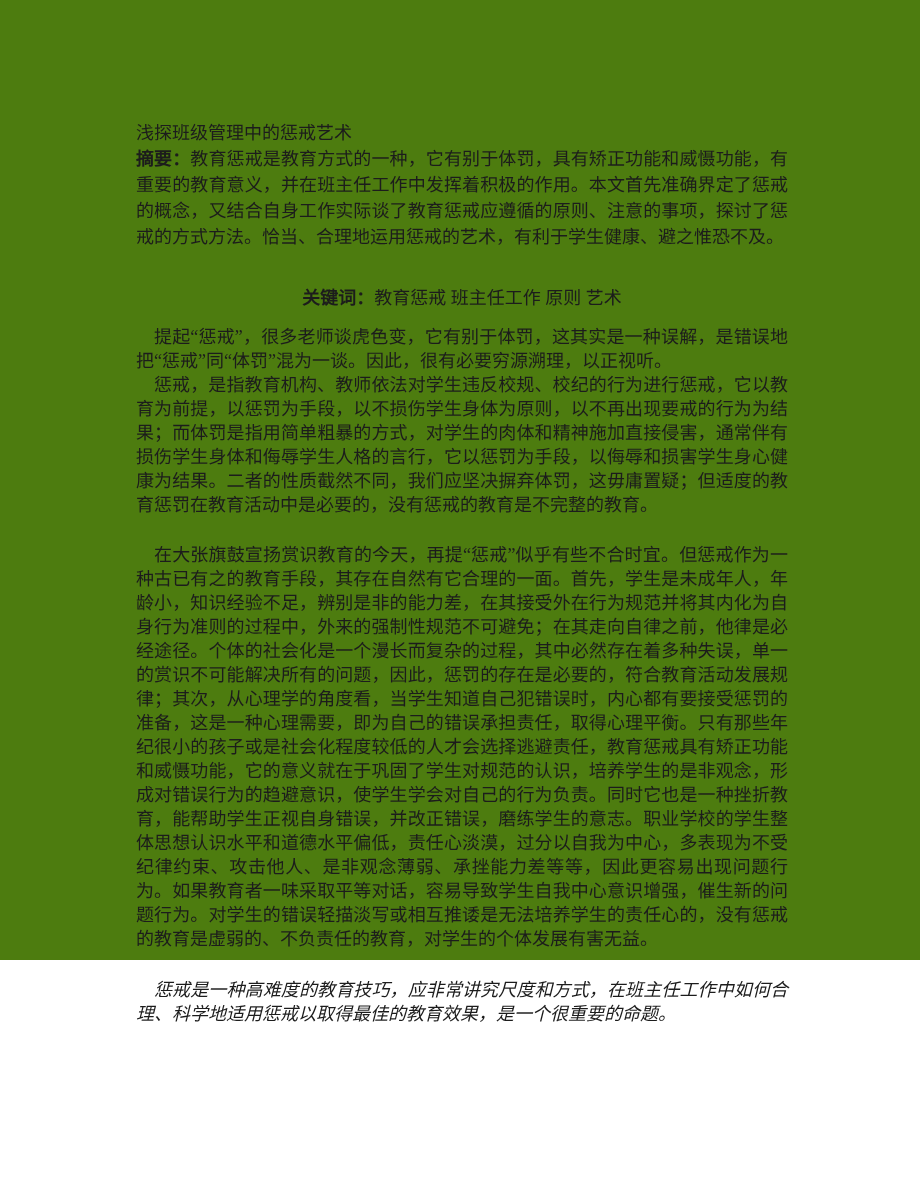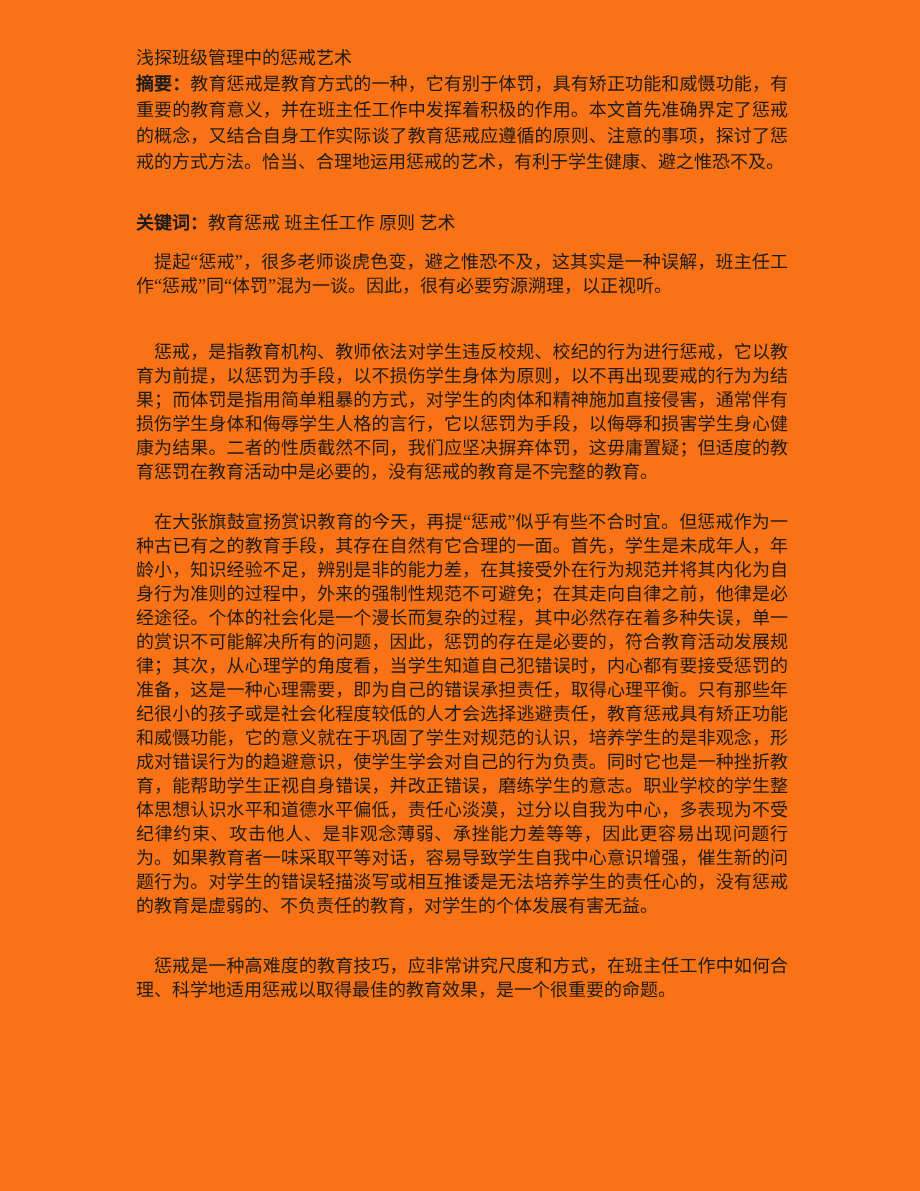--- a/index.html
+++ b/index.html
@@ -10,23 +10,23 @@
     width: 920px;
     height: 1191px;
     background: #ffffff;
     color: #1c1c1c;
     font-family: "Liberation Serif", "DejaVu Serif", serif;
     overflow: hidden;
   }
   .page {
     box-sizing: border-box;
     width: 920px;
-    height: 1191px;
-    padding: 45px 132px 0 136px; 
-    background: #f97316;
+    height: 960px;
+    padding: 120px 132px 0 136px; 
+    background: #4d7c0f;
   }
   .doc-title {
     margin: 0;
     font-size: 18px;
     line-height: 26px;
     font-weight: normal;
     text-align: left;
   }
   .abstract-para {
     margin: 0;
@@ -36,51 +36,51 @@
     text-justify: inter-character;
   }
   .inline-label {
     font-weight: bold;
     margin-top: 25px;
   }
   .keywords-line {
     margin: 35px 0 0 0;
     font-size: 18px;
     line-height: 26px;
-    text-align: left;
+    text-align: center;
   }
   .body-para {
     margin: 0;
     font-size: 18px;
     line-height: 24px;
     text-align: justify;
     text-justify: inter-character;
     text-indent: 1em;
   }
   .gap-sm { margin-top: 14px; }
-  .gap-lg { margin-top: 42px; }
+  .gap-lg { }
   .gap-md { margin-top: 26px; }
-  .gap-md2 { margin-top: 36px; }
+  .gap-md2 { margin-top: 27px; font-style: italic; }
 </style>
 </head>
 <body>
 
 <div class="page">
 
   <h1 class="doc-title">浅探班级管理中的惩戒艺术</h1>
 
   <p class="abstract-para">
     <span class="inline-label">摘要：</span><span>教育惩戒是教育方式的一种，它有别于体罚，具有矫正功能和威慑功能，有重要的教育意义，并在班主任工作中发挥着积极的作用。本文首先准确界定了惩戒的概念，又结合自身工作实际谈了教育惩戒应遵循的原则、注意的事项，探讨了惩戒的方式方法。恰当、合理地运用惩戒的艺术，有利于学生健康、避之惟恐不及。</span>
   </p>
 
   <p class="keywords-line">
     <span class="inline-label">关键词：</span><span>教育惩戒 班主任工作 原则 艺术</span>
   </p>
 
-  <p class="body-para gap-sm">提起“惩戒”，很多老师谈虎色变，避之惟恐不及，这其实是一种误解，班主任工作“惩戒”同“体罚”混为一谈。因此，很有必要穷源溯理，以正视听。</p>
+  <p class="body-para gap-sm">提起“惩戒”，很多老师谈虎色变，它有别于体罚，这其实是一种误解，是错误地把“惩戒”同“体罚”混为一谈。因此，很有必要穷源溯理，以正视听。</p>
 
   <p class="body-para gap-lg">惩戒，是指教育机构、教师依法对学生违反校规、校纪的行为进行惩戒，它以教育为前提，以惩罚为手段，以不损伤学生身体为原则，以不再出现要戒的行为为结果；而体罚是指用简单粗暴的方式，对学生的肉体和精神施加直接侵害，通常伴有损伤学生身体和侮辱学生人格的言行，它以惩罚为手段，以侮辱和损害学生身心健康为结果。二者的性质截然不同，我们应坚决摒弃体罚，这毋庸置疑；但适度的教育惩罚在教育活动中是必要的，没有惩戒的教育是不完整的教育。</p>
 
   <p class="body-para gap-md">在大张旗鼓宣扬赏识教育的今天，再提“惩戒”似乎有些不合时宜。但惩戒作为一种古已有之的教育手段，其存在自然有它合理的一面。首先，学生是未成年人，年龄小，知识经验不足，辨别是非的能力差，在其接受外在行为规范并将其内化为自身行为准则的过程中，外来的强制性规范不可避免；在其走向自律之前，他律是必经途径。个体的社会化是一个漫长而复杂的过程，其中必然存在着多种失误，单一的赏识不可能解决所有的问题，因此，惩罚的存在是必要的，符合教育活动发展规律；其次，从心理学的角度看，当学生知道自己犯错误时，内心都有要接受惩罚的准备，这是一种心理需要，即为自己的错误承担责任，取得心理平衡。只有那些年纪很小的孩子或是社会化程度较低的人才会选择逃避责任，教育惩戒具有矫正功能和威慑功能，它的意义就在于巩固了学生对规范的认识，培养学生的是非观念，形成对错误行为的趋避意识，使学生学会对自己的行为负责。同时它也是一种挫折教育，能帮助学生正视自身错误，并改正错误，磨练学生的意志。职业学校的学生整体思想认识水平和道德水平偏低，责任心淡漠，过分以自我为中心，多表现为不受纪律约束、攻击他人、是非观念薄弱、承挫能力差等等，因此更容易出现问题行为。如果教育者一味采取平等对话，容易导致学生自我中心意识增强，催生新的问题行为。对学生的错误轻描淡写或相互推诿是无法培养学生的责任心的，没有惩戒的教育是虚弱的、不负责任的教育，对学生的个体发展有害无益。</p>
 
   <p class="body-para gap-md2">惩戒是一种高难度的教育技巧，应非常讲究尺度和方式，在班主任工作中如何合理、科学地适用惩戒以取得最佳的教育效果，是一个很重要的命题。</p>
 
 </div>
 
 </body></html>

